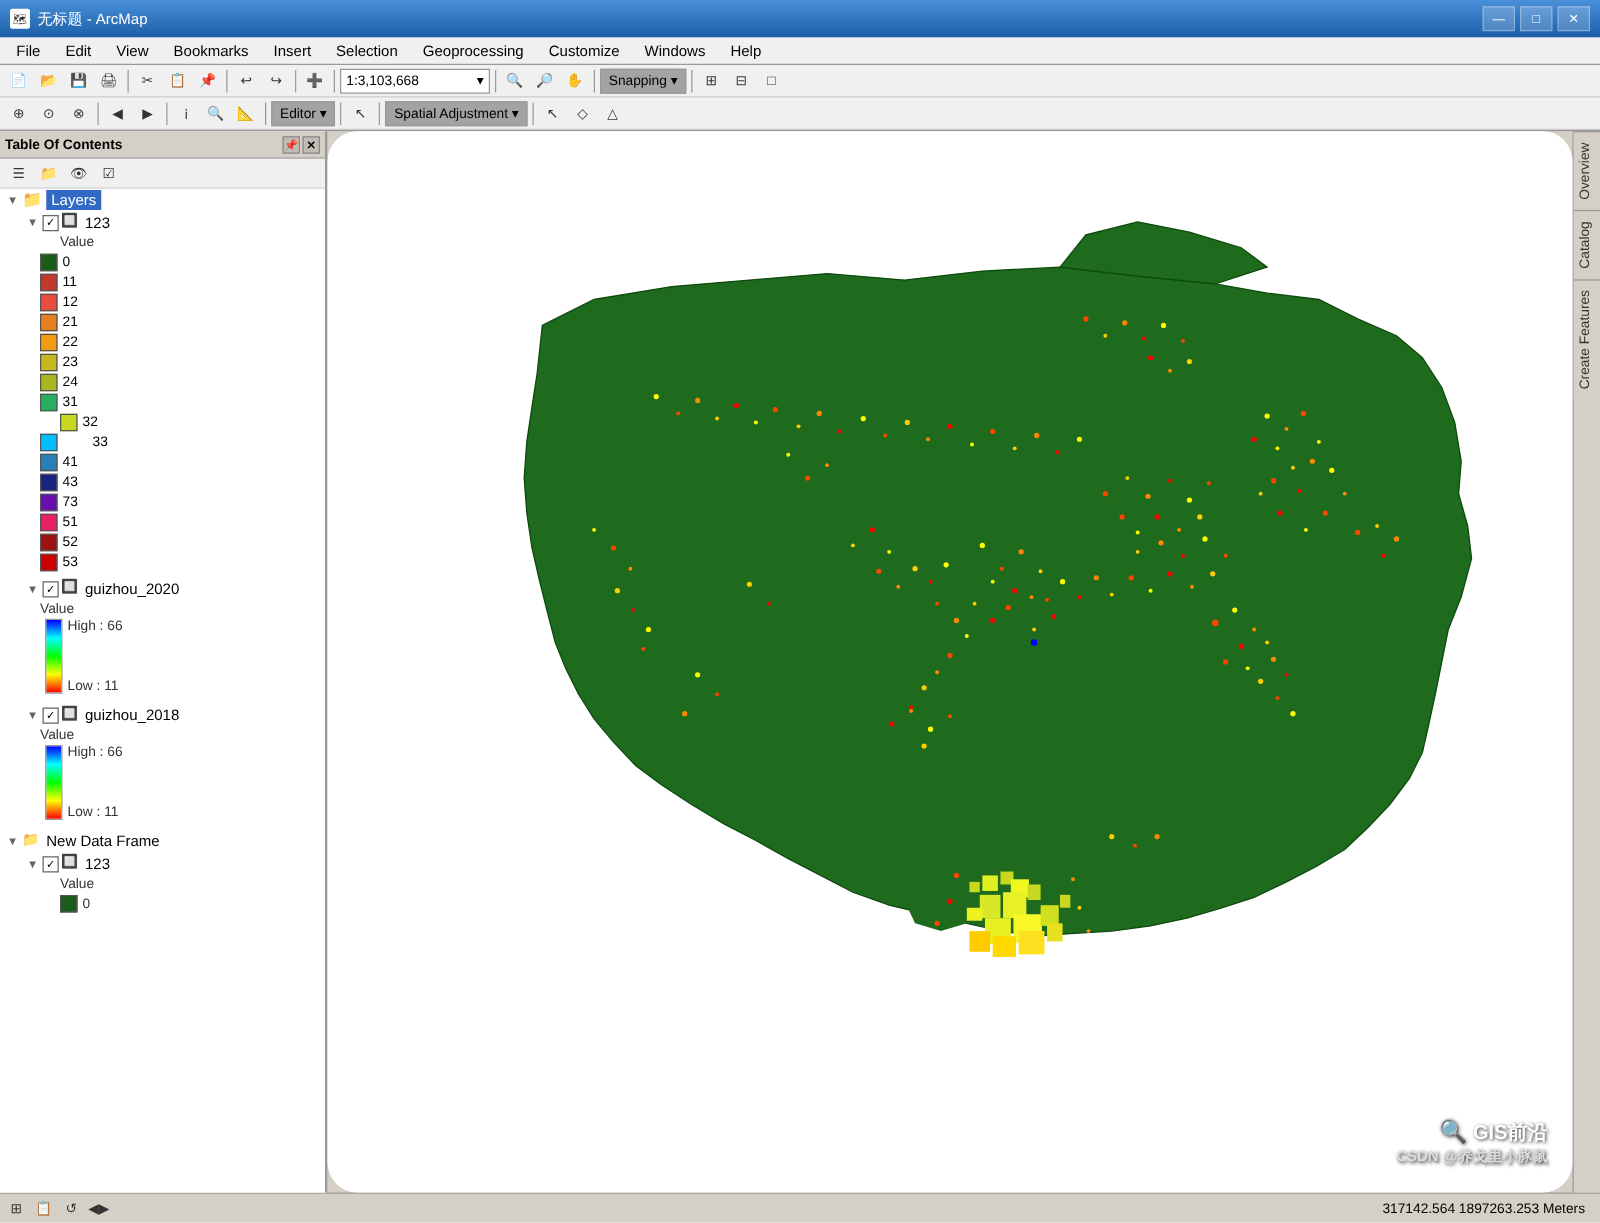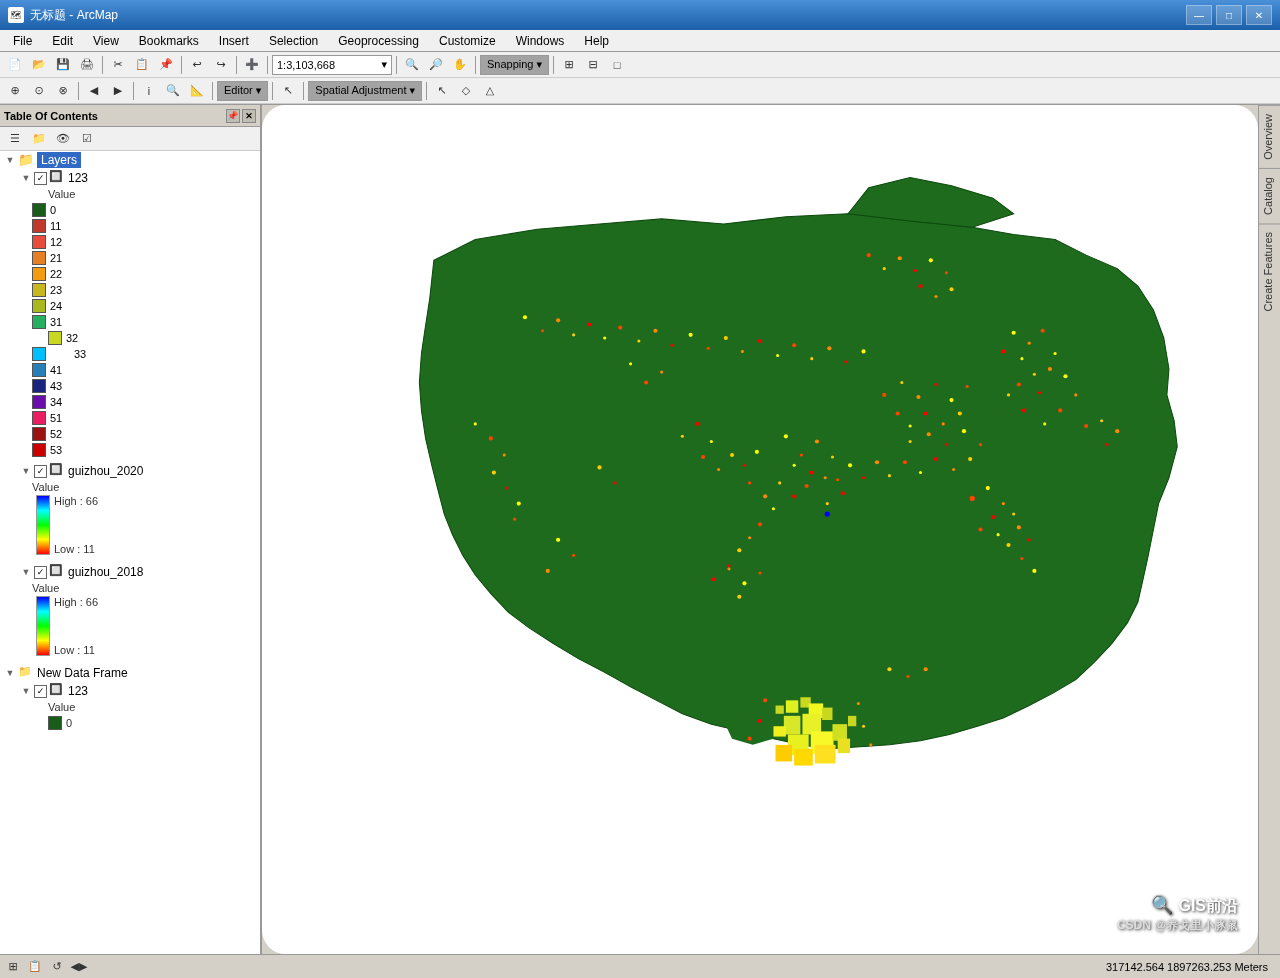--- a/index.html
+++ b/index.html
@@ -340,21 +340,21 @@
               <div style="display: flex; align-items: center; padding: 1px 2px 1px 0px;">
                 <div style="width: 14px; height: 14px; background: rgb(41, 128, 185); margin-right: 4px; border: 1px solid rgb(85, 85, 85); flex-shrink: 0;"></div>
                 <span style="font-size: 11px;">41</span>
               </div>
               <div style="display: flex; align-items: center; padding: 1px 2px 1px 0px;">
                 <div style="width: 14px; height: 14px; background: rgb(26, 35, 126); margin-right: 4px; border: 1px solid rgb(85, 85, 85); flex-shrink: 0;"></div>
                 <span style="font-size: 11px;">43</span>
               </div>
               <div style="display: flex; align-items: center; padding: 1px 2px 1px 0px;">
                 <div style="width: 14px; height: 14px; background: rgb(106, 13, 173); margin-right: 4px; border: 1px solid rgb(85, 85, 85); flex-shrink: 0;"></div>
-                <span style="font-size: 11px;">34</span>
+                <span style="font-size: 11px;">73</span>
               </div>
               <div style="display: flex; align-items: center; padding: 1px 2px 1px 0px;">
                 <div style="width: 14px; height: 14px; background: rgb(233, 30, 99); margin-right: 4px; border: 1px solid rgb(85, 85, 85); flex-shrink: 0;"></div>
                 <span style="font-size: 11px;">51</span>
               </div>
               <div style="display: flex; align-items: center; padding: 1px 2px 1px 0px;">
                 <div style="width: 14px; height: 14px; background: rgb(156, 17, 17); margin-right: 4px; border: 1px solid rgb(85, 85, 85); flex-shrink: 0;"></div>
                 <span style="font-size: 11px;">52</span>
               </div>
               <div style="display: flex; align-items: center; padding: 1px 2px 1px 0px;">

